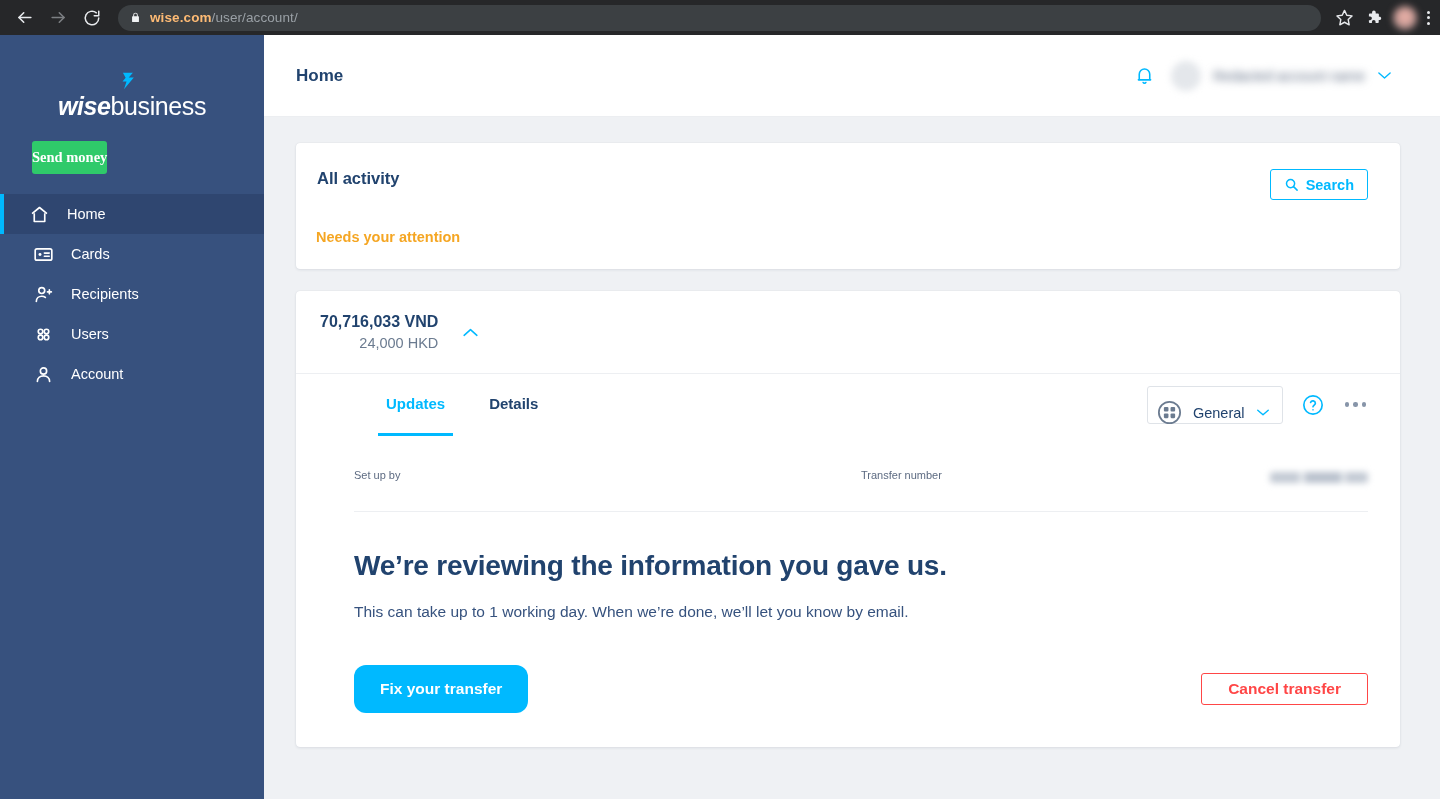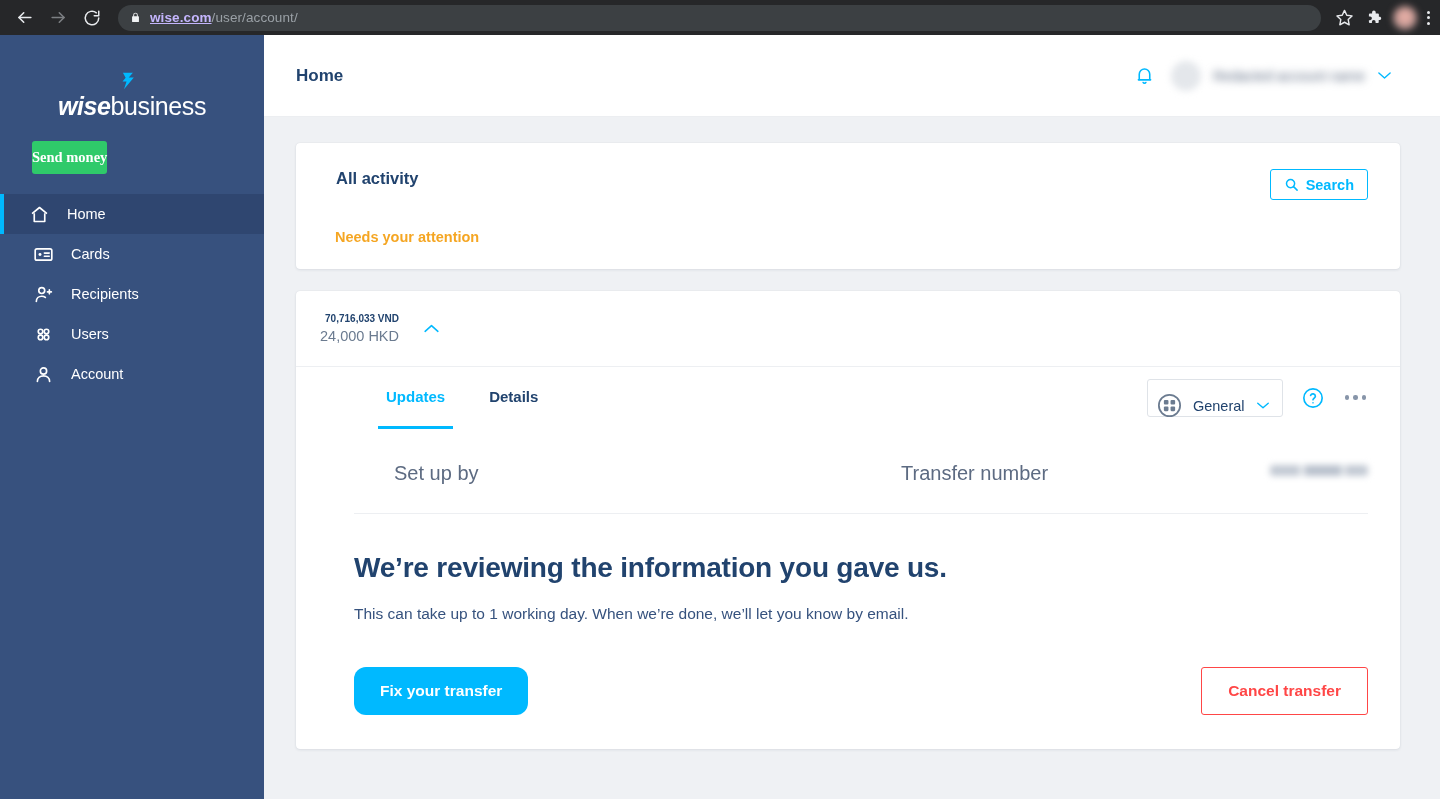--- a/index.html
+++ b/index.html
@@ -26,21 +26,21 @@
     flex: 1 1 auto; height: 26px; margin-left: 6px;
     background: #3c4043; border-radius: 13px;
     display: flex; align-items: center; padding: 0 12px; gap: 9px;
     max-width: 1230px;
   }
   .lock-icon { width: 11px; height: 13px; flex: 0 0 11px; }
   .url-text {
     font-size: 13.5px; color: #9aa0a6; white-space: nowrap;
     letter-spacing: 0.1px;
   }
-  .url-text b { color: #c4b5fd; font-weight: 700; text-decoration: underline; }
+  .url-text b { color: #fdba74; font-weight: 700; }
   .chrome-right { display: flex; align-items: center; gap: 10px; padding-left: 8px; }
   .avatar-blur {
     width: 24px; height: 24px; border-radius: 50%;
     background: radial-gradient(circle at 50% 45%, #f0b5ac 0%, #d3a19a 42%, #6c6b70 100%);
     filter: blur(3.5px);
   }
   .dots-v { display: flex; flex-direction: column; gap: 2.5px; align-items: center; }
   .dots-v i { width: 3px; height: 3px; border-radius: 50%; background: #e8eaed; display: block; }
 
   
@@ -94,21 +94,21 @@
     white-space: nowrap; user-select: none;
   }
   .chev-down { width: 15px; height: 9px; }
 
   .content { flex: 1 1 auto; padding: 26px 40px 0 32px; overflow: hidden; }
 
   .card {
     background: #fff; border-radius: 4px;
     box-shadow: 0 1px 3px rgba(22,41,73,.09), 0 0 1px rgba(22,41,73,.12);
   }
-  .card-activity { padding: 26px 32px 24px 39px; }
+  .card-activity { padding: 26px 32px 24px 20px; }
   .activity-head { display: flex; align-items: flex-start; justify-content: space-between; }
   .activity-title { font-size: 16.5px; font-weight: 700; color: #21436e; padding-left: 1px; }
   .search-btn {
     display: inline-flex; align-items: center; gap: 7px;
     border: 1px solid #00b9ff; color: #00b9ff; background: #fff;
     border-radius: 3px; height: 31px; padding: 0 13px;
     font-family: inherit; font-size: 14.5px; font-weight: 700; cursor: pointer;
   }
   .needs-attention {
     margin-top: 29px; font-size: 14.5px; font-weight: 700; color: #f5a623;
@@ -126,21 +126,21 @@
     display: flex; align-items: center; justify-content: center; flex: 0 0 40px;
   }
   .recipient-name {
     height: 12px; width: 155px; border-radius: 3px;
     background: linear-gradient(90deg,#b6bfcd 0 14%,#dfe3e9 14% 17%,#9fa9ba 17% 55%,#e3e6eb 55% 60%,#aab3c2 60% 100%);
     filter: blur(3.6px); margin-bottom: 9px;
   }
   .transfer-status { font-size: 14.5px; color: #3c4f6b; }
   .transfer-right { display: flex; align-items: center; gap: 24px; }
   .amounts { text-align: right; }
-  .amount-main { font-size: 10px; font-weight: 700; color: #21436e; }
+  .amount-main { font-size: 16px; font-weight: 700; color: #21436e; }
   .amount-sub { font-size: 14.5px; color: #6b7b90; margin-top: 4px; }
   .chev-up { width: 17px; height: 11px; }
 
   .tabs-row {
     display: flex; align-items: center; justify-content: space-between;
     border-top: 1px solid #edeff2; padding: 0 32px 0 24px;
     height: 62px;
   }
   .tabs { display: flex; align-items: stretch; height: 62px; padding-left: 58px; gap: 28px; }
   .tab {
@@ -160,21 +160,21 @@
   .dots-h { display: flex; gap: 4px; cursor: pointer; padding: 6px 2px; }
   .dots-h i { width: 4.5px; height: 4.5px; border-radius: 50%; background: #8795a9; display: block; }
 
   .detail-body { padding: 0 32px 34px 58px; }
   .detail-row {
     display: flex; align-items: flex-start;
     padding: 34px 0 28px; border-bottom: 1px solid #edeff2;
   }
   .detail-col { flex: 0 0 50%; display: flex; justify-content: space-between; align-items: flex-start; }
   .detail-col.first { padding-right: 60px; }
-  .detail-label { font-size: 20px; color: #5d6b82; margin-left: 40px; }
+  .detail-label { font-size: 11px; color: #5d6b82; }
   .detail-value-blur {
     height: 11px; width: 98px; border-radius: 3px;
     background: linear-gradient(90deg,#c3cad4 0 30%,#e6e9ed 30% 36%,#b9c1cd 36% 72%,#e6e9ed 72% 78%,#c3cad4 78% 100%);
     filter: blur(3.4px); margin-top: 3px;
   }
   .detail-value-blur.hidden-val { opacity: 0; }
 
   .headline {
     margin-top: 38px; font-size: 28px; font-weight: 700;
     color: #21436e; letter-spacing: -0.2px;
@@ -184,21 +184,21 @@
   .actions {
     margin-top: 42px; display: flex; align-items: center; justify-content: space-between;
   }
   .btn-primary {
     background: #00b9ff; color: #fff; border: none; border-radius: 12px;
     height: 48px; padding: 0 26px;
     font-family: inherit; font-size: 15.5px; font-weight: 700; cursor: pointer;
   }
   .btn-danger {
     background: #fff; color: #ff4646; border: 1px solid #ff4646; border-radius: 3px;
-    height: 48px; padding: 0 26px;
+    height: 32px; padding: 0 26px;
     font-family: inherit; font-size: 15.5px; font-weight: 700; cursor: pointer;
   }
 </style>
 </head>
 <body>
 
 <div class="browser-bar">
   <div class="nav-btn">
     <svg width="19" height="19" viewBox="0 0 24 24" fill="none" stroke="currentColor" stroke-width="2" stroke-linecap="round" stroke-linejoin="round">
         <line x1="20" y1="12" x2="5" y2="12"></line>

